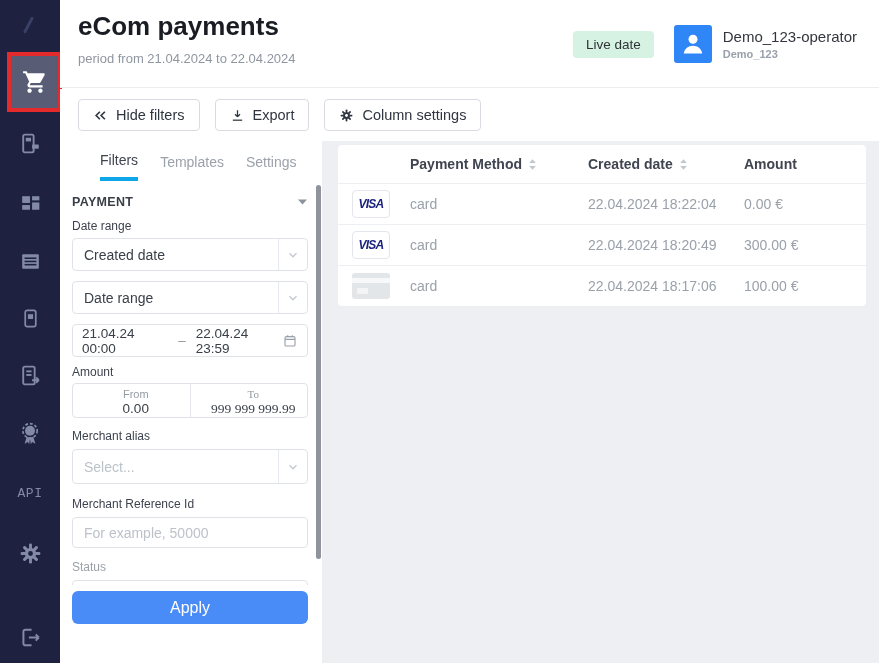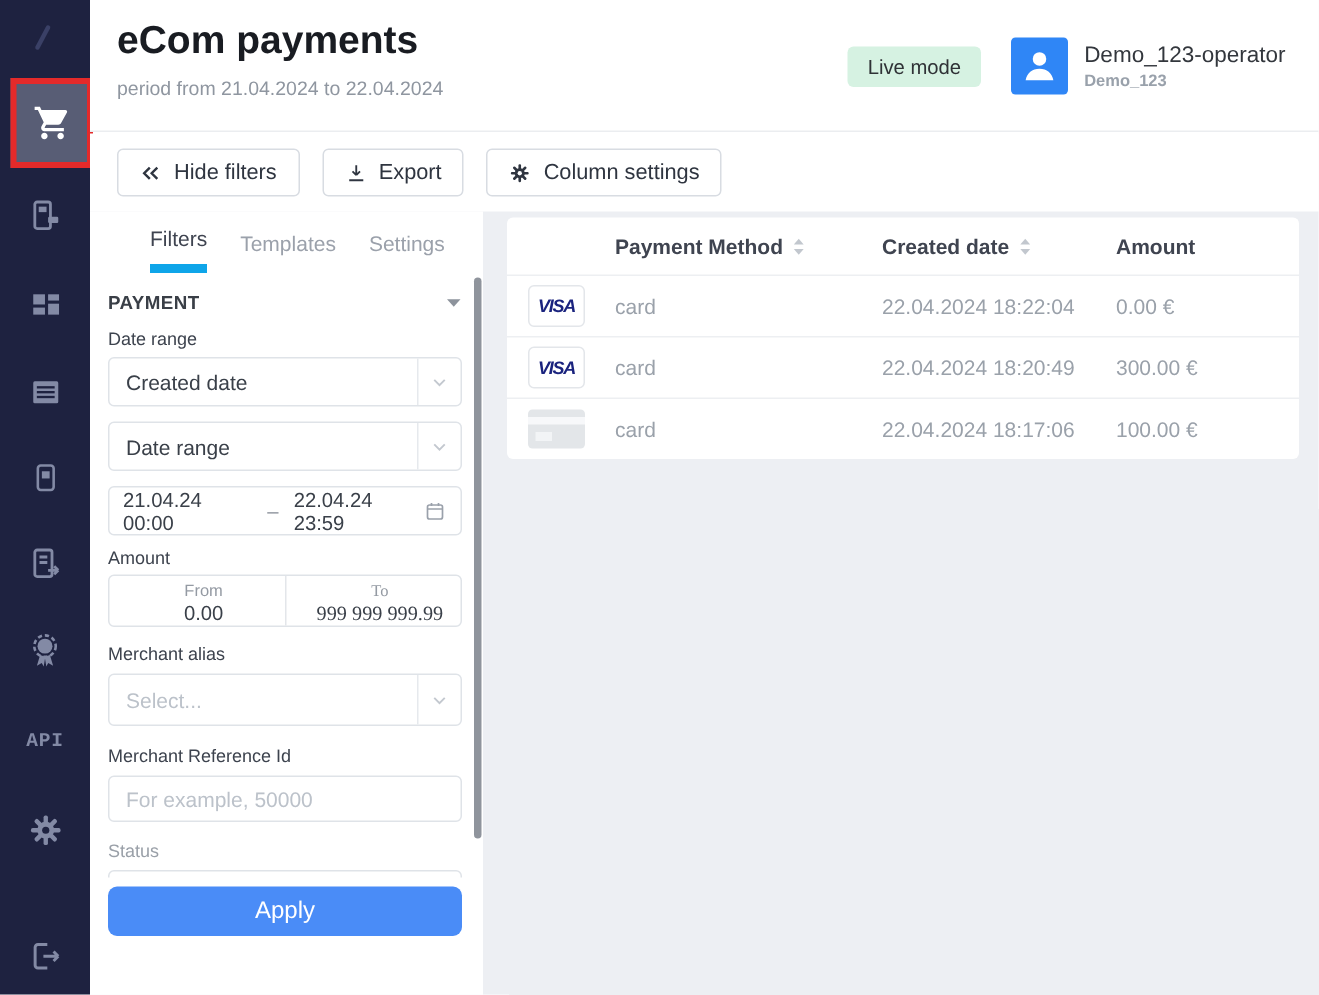--- a/index.html
+++ b/index.html
@@ -6,21 +6,21 @@
   html,body { width:879px; height:663px; overflow:hidden; background:#fff;
               font-family:"Liberation Sans", sans-serif; color:#3a3f47; }
 
   
   .sidebar { position:absolute; left:0; top:0; width:60px; height:663px; background:#1e2240; }
   .nav-item { position:absolute; left:0; width:60px; display:flex; justify-content:center; align-items:center; }
   .logo-slash { position:absolute; top:16px; left:27px; width:3px; height:18px;
                 background:#3a4066; transform:rotate(28deg); border-radius:2px; }
   .cart-box { position:absolute; left:7px; top:52px; width:55px; height:60px; background:#585d75;
               border:4px solid #e42a2a; display:flex; align-items:center; justify-content:center; }
-  .api-text { color:#838aa5; font-weight:700; font-size:13px; letter-spacing:.5px;
+  .api-text { color:#838aa5; font-weight:400; font-size:13px; letter-spacing:.5px;
               font-family:"Liberation Mono", monospace; }
 
   
   .header { position:absolute; left:60px; top:0; right:0; height:88px; background:#fff;
             border-bottom:1px solid #ebedf0; }
   .page-title { position:absolute; left:18px; top:11px; font-size:26px; font-weight:800; color:#191c22; }
   .page-subtitle { position:absolute; left:18px; top:51px; font-size:13px; color:#8f96a0; }
   .header-right { position:absolute; right:22px; top:0; height:88px; display:flex; align-items:center; }
   .live-badge { background:#d6f2e2; color:#2f3236; font-size:13.5px; padding:6px 13px;
                 border-radius:4px; margin-right:20px; }
@@ -37,21 +37,21 @@
           border:1px solid #d8dce2; border-radius:4px; font-size:14.5px; font-weight:500;
           color:#2f3540; cursor:pointer; font-family:inherit; }
 
   
   .content { position:absolute; left:60px; top:141px; right:0; bottom:0; background:#edeff3; }
 
   
   .filter-panel { position:absolute; left:0; top:0; bottom:0; width:262px; background:#fff; }
   .tabs { display:flex; gap:22px; padding-left:40px; height:40px; align-items:center; }
   .tab { font-size:14px; color:#9ba1ab; cursor:pointer; padding:11px 0 9px 0; }
-  .tab.active { color:#3f4450; border-bottom:6px solid #0ea5e9; }
+  .tab.active { color:#3f4450; border-bottom:4px solid #0ea5e9; }
   .section-head { position:absolute; left:12px; right:14px; top:54px; display:flex;
                   justify-content:space-between; align-items:center; }
   .section-title { font-size:12.5px; font-weight:700; color:#3a3f47; letter-spacing:.3px; }
   .flabel { position:absolute; left:12px; font-size:12px; color:#3d434e; }
   .flabel.muted { color:#9aa0a8; }
   .field { position:absolute; left:12px; width:236px; border:1px solid #dfe3e8; border-radius:4px;
            background:#fff; }
   .select { display:flex; align-items:center; padding-left:11px; font-size:14px; color:#3a4049; }
   .select .chev-wrap { margin-left:auto; display:flex; align-items:center; height:100%;
                        border-left:1px solid #e6e9ed; padding:0 7px; }
@@ -196,21 +196,21 @@
         <path d="M10.5 12h9.5m0 0-3-3m3 3-3 3"></path>
       </svg>
     </span>
   </div>
 </aside>
 
 <header class="header">
   <div class="page-title">eCom payments</div>
   <div class="page-subtitle">period from 21.04.2024 to 22.04.2024</div>
   <div class="header-right">
-    <span class="live-badge">Live mode</span>
+    <span class="live-badge">Live date</span>
     <span class="avatar">
       <span>
         <svg width="30" height="30" viewBox="0 0 24 24" fill="#ffffff">
           <circle cx="12" cy="8.2" r="3.6"></circle>
           <path d="M12 13.4c-3.9 0-6.7 2.3-7.4 6.2h14.8c-.7-3.9-3.5-6.2-7.4-6.2z"></path>
         </svg>
       </span>
     </span>
     <div class="user-block">
       <div class="user-name">Demo_123-operator</div>

